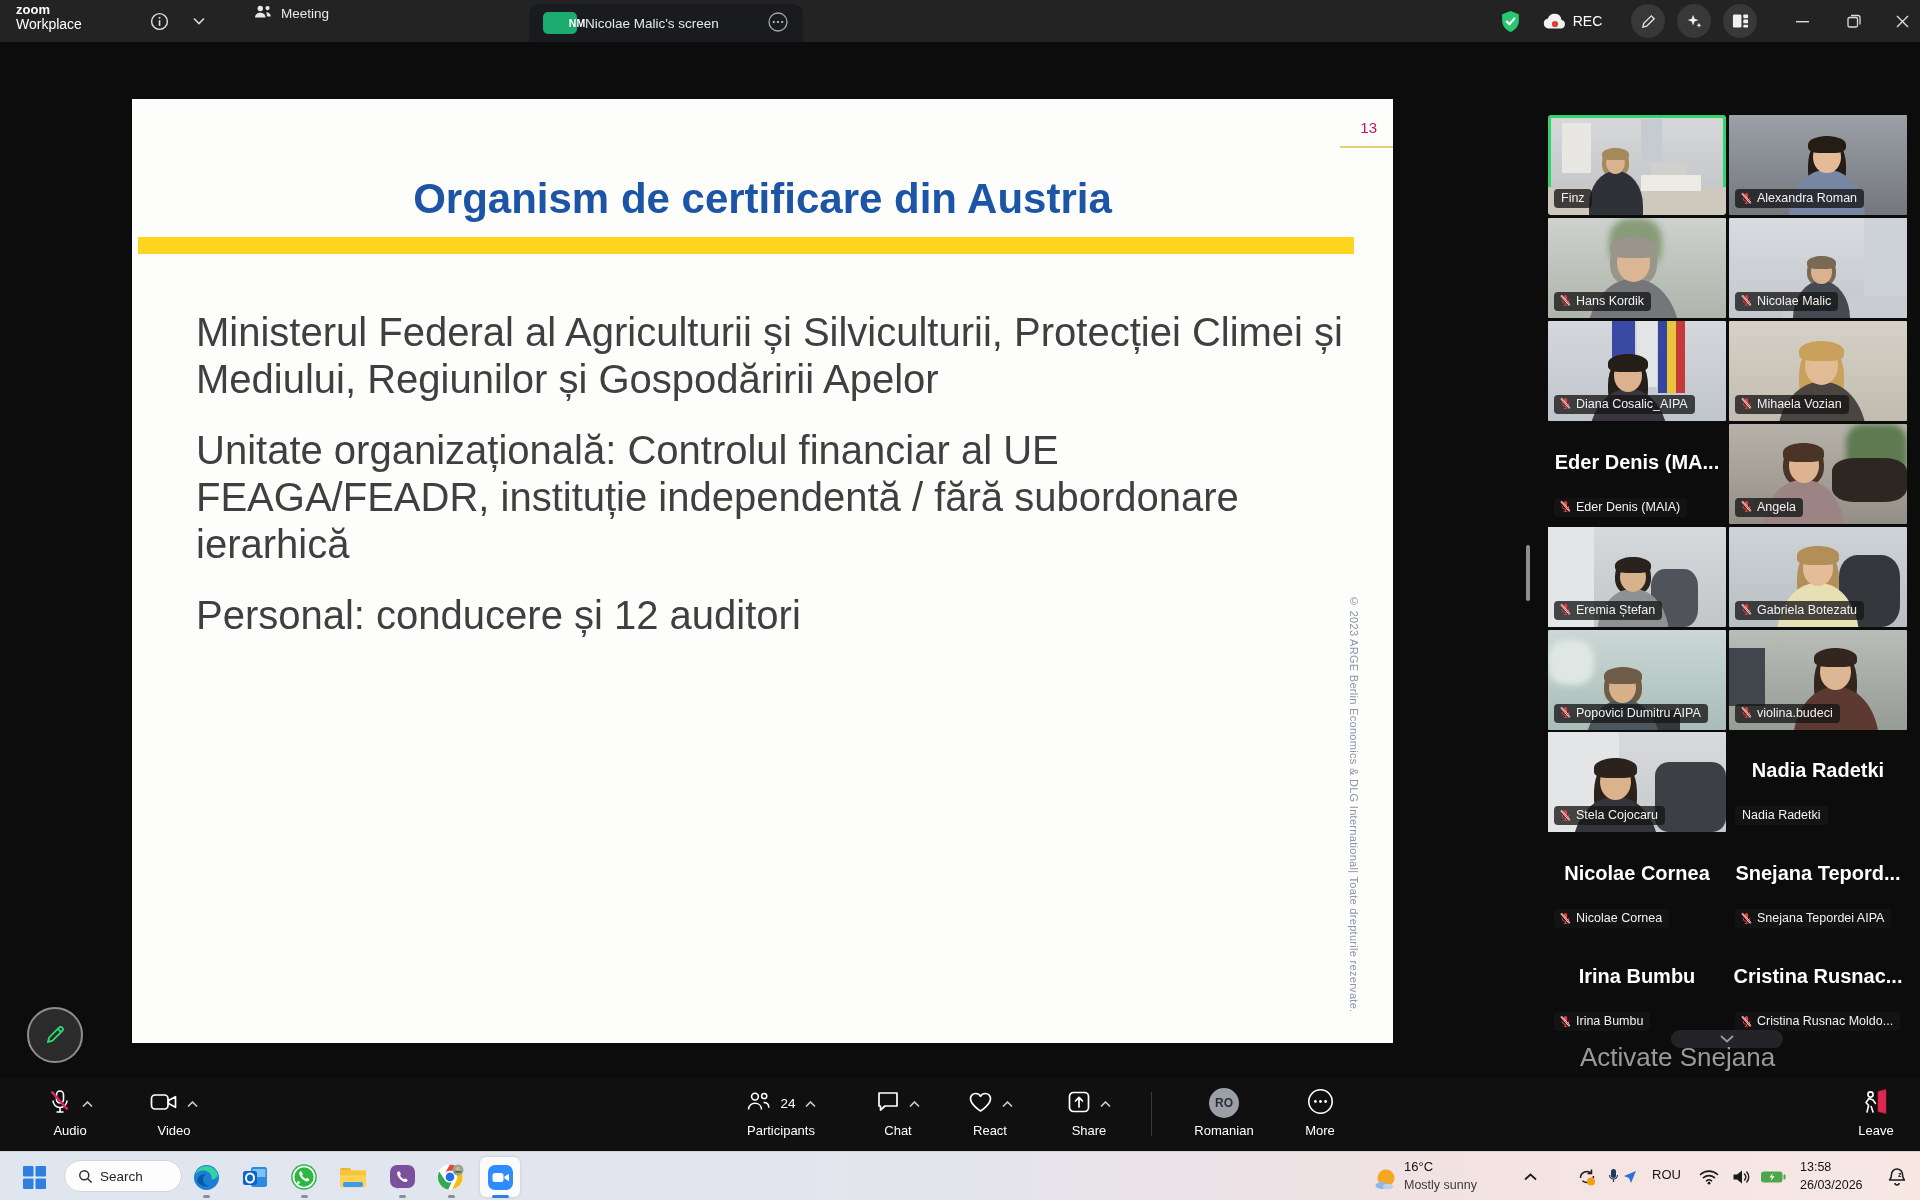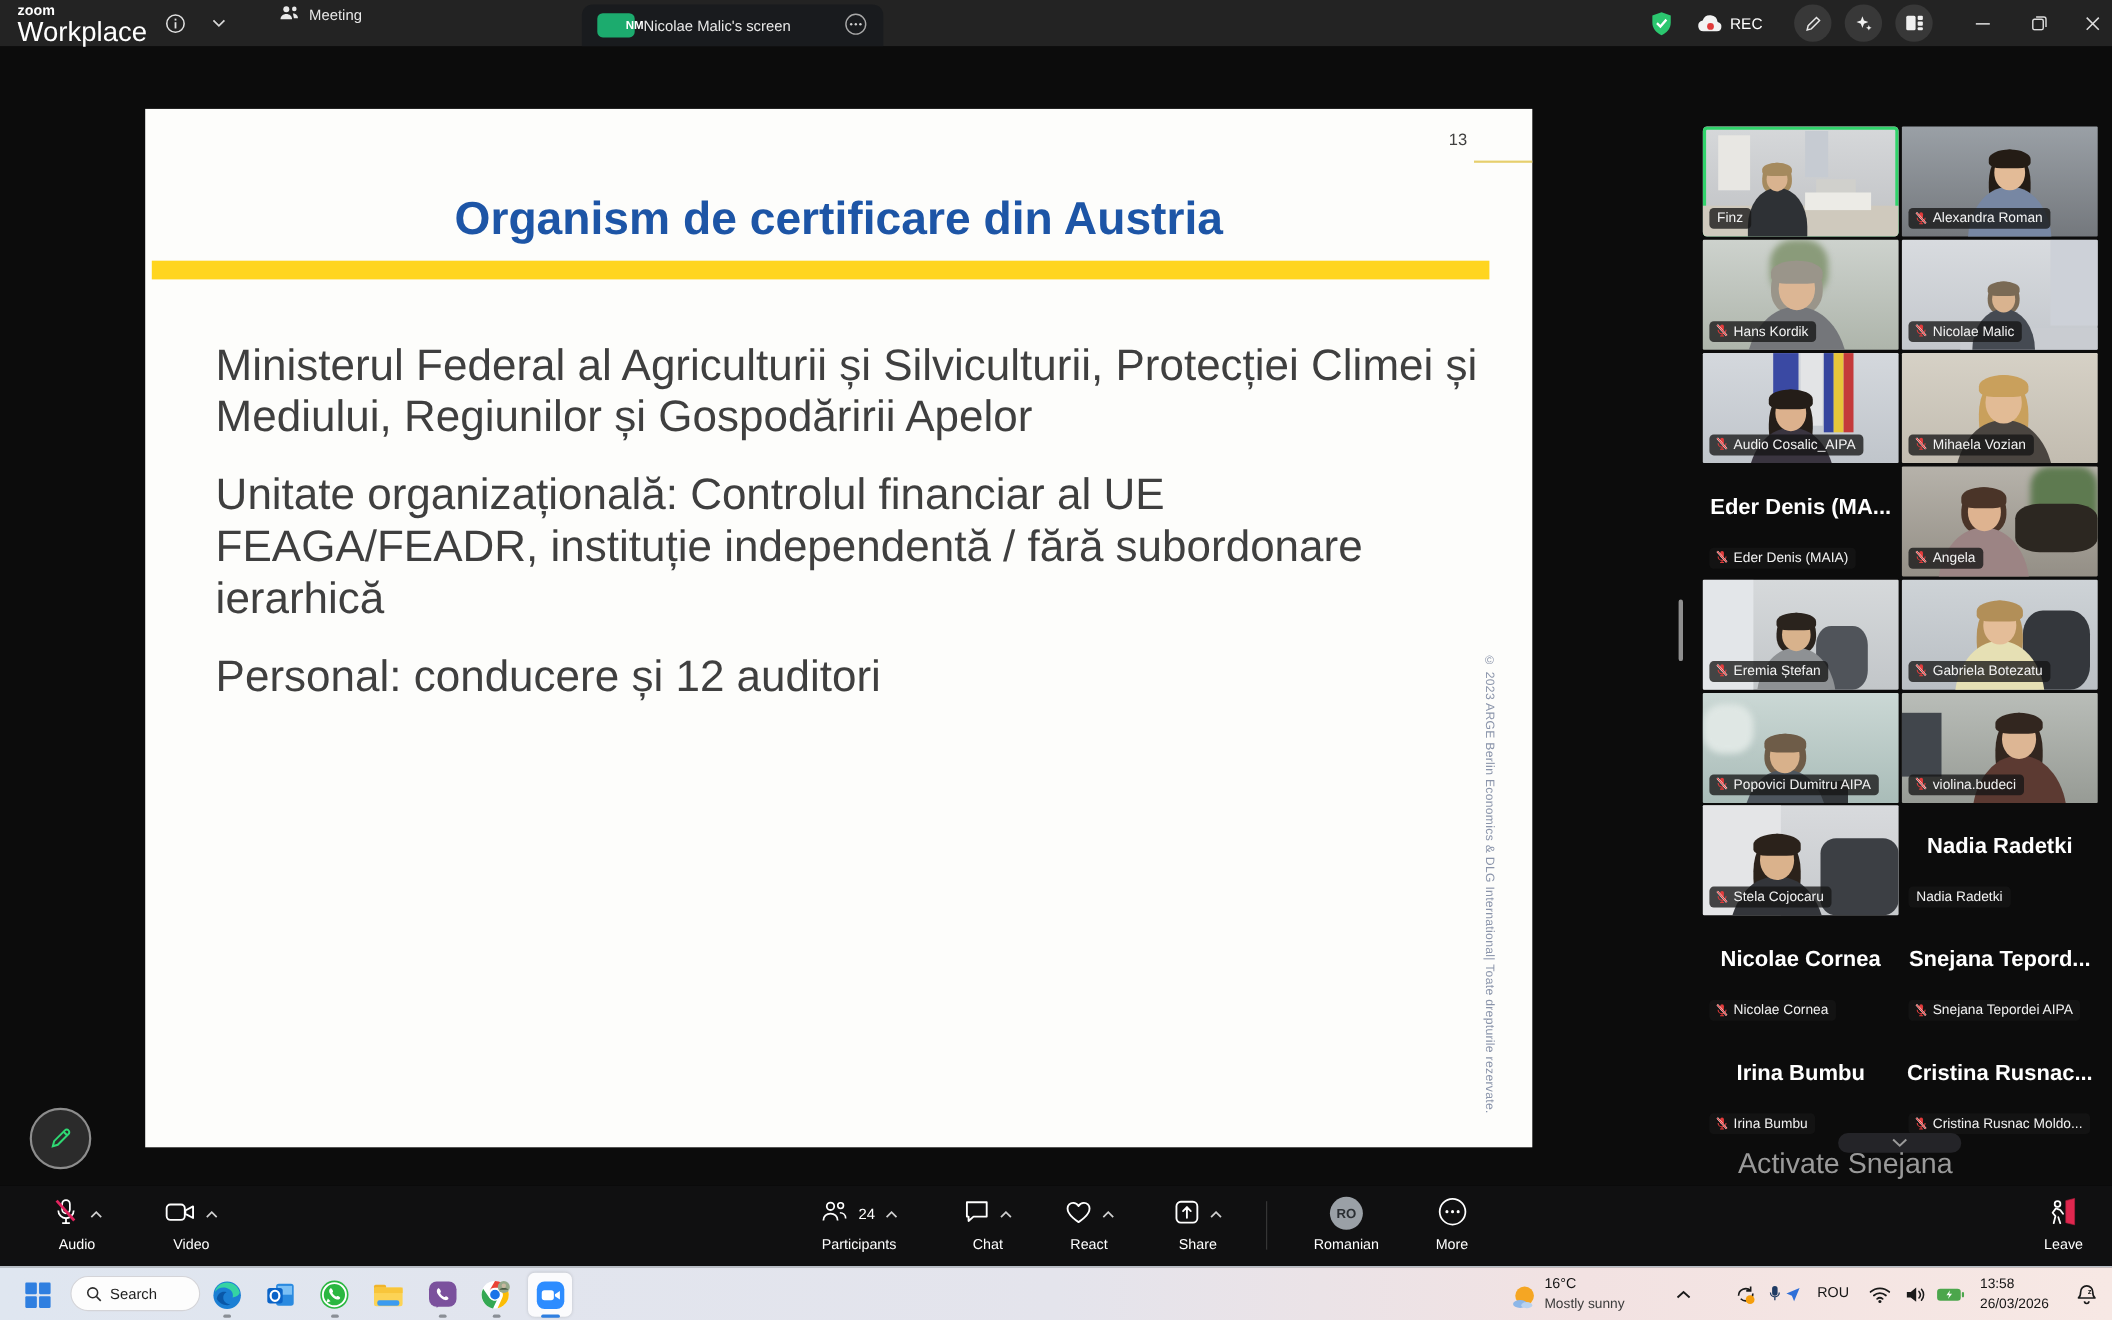--- a/index.html
+++ b/index.html
@@ -4,33 +4,33 @@
 <style>
   * { margin:0; padding:0; box-sizing:border-box; }
   html,body { width:1920px; height:1200px; overflow:hidden; background:#000;
     font-family:"Liberation Sans", sans-serif; }
   body { position:relative; }
 
   
   .titlebar { position:absolute; left:0; top:0; width:1920px; height:42px; background:#232323; z-index:20; }
   .logo { position:absolute; left:16px; top:3px; color:#fff; line-height:1; }
   .logo .l1 { font-size:13px; font-weight:bold; }
-  .logo .l2 { font-size:25px; margin-top:1px; }
+  .logo .l2 { font-size:14px; margin-top:1px; }
   .tb-ic { position:absolute; top:0; height:42px; display:flex; align-items:center; justify-content:center; }
   .tab { position:absolute; top:0; height:27px; display:flex; align-items:center; gap:8px; color:#e8e8e8; font-size:13.5px; }
   .tab.active { background:#191b1e; border-radius:10px 10px 0 0; top:4px; height:38px; padding:0 14px; }
   .nm-avatar { width:22px; height:22px; border-radius:5px; background:#1cab6e; color:#fff; font-size:10.5px; font-weight:bold; display:flex; align-items:center; justify-content:center;padding-left:34px; }
   .circle-btn { width:34px; height:34px; border-radius:50%; background:#383838; display:flex; align-items:center; justify-content:center; }
   .winctl { color:#dcdcdc; font-size:15px; }
 
   
   .main { position:absolute; left:0; top:42px; width:1920px; height:1036px; background:#0c0c0c; }
 
   .slide { position:absolute; left:132px; top:57px; width:1261px; height:944px; background:#fdfdfb; }
-  .page-num { position:absolute; left:1185px; top:20px; width:60px; text-align:left; color:#404040; font-size:15px; }
+  .page-num { position:absolute; left:1185px; top:20px; width:60px; text-align:right; color:#be185d; font-size:15px; }
   .page-rule { position:absolute; left:1208px; top:47px; width:53px; height:2px; background:#e6cf6d; }
   .slide-title { position:absolute; left:0; top:76px; width:100%; text-align:center; color:#1d55a6; font-weight:bold; font-size:42px; }
   .accent-bar { position:absolute; left:6px; top:138px; width:1216px; height:17px; background:#ffd51f; }
   .slide-body { position:absolute; left:64px; top:210px; width:1165px; color:#3f3f3f; font-size:40px; line-height:47px; }
   .slide-body p { margin-bottom:24px; }
   .copyright { position:absolute; left:1216px; top:496px; height:430px; writing-mode:vertical-rl; font-size:11px; color:#8a94aa; letter-spacing:.3px; }
 
   .pen-fab { position:absolute; left:27px; top:965px; width:56px; height:56px; border-radius:50%; background:#2b2b2b; border:2px solid #8d8d8d; display:flex; align-items:center; justify-content:center; }
   .vscroll { position:absolute; left:1526px; top:503px; width:4px; height:56px; background:#8f8f8f; border-radius:2px; }
 
@@ -269,21 +269,21 @@
         <div style="position: absolute; left: 40.5px; top: 68.5px; width: 79.2px; height: 68.2px; background: rgb(58, 53, 64); border-radius: 48% 48% 8% 8% / 75% 75% 8% 8%;"></div>
         <div style="position: absolute; left: 65.8px; top: 38.5px; width: 28.6px; height: 33px; background: rgb(220, 177, 141); border-radius: 50%;"></div>
         <div style="position: absolute; left: 60.3px; top: 33px; width: 39.6px; height: 18.15px; background: rgb(36, 29, 24); border-radius: 50% 50% 30% 30%;"></div>
         <div class="chip">
           <svg width="13" height="13" viewBox="0 0 16 16">
             <rect x="5.9" y="1.2" width="4.2" height="7.2" rx="2.1" fill="#e23b3b"></rect>
             <path d="M3.6 7.2a4.4 4.4 0 0 0 8.8 0M8 11.6V14M5.8 14h4.4" fill="none" stroke="#e23b3b" stroke-width="1.2"></path>
             <path d="M2.6 1.6l10.6 12" stroke="#fff" stroke-width="2.2"></path>
             <path d="M2.6 1.6l10.6 12" stroke="#e23b3b" stroke-width="1.2"></path>
           </svg>
-          <span>Audio Cosalic_AIPA</span>
+          <span>Diana Cosalic_AIPA</span>
         </div>
       </div>
       <div class="ptile video" style="left: 181px; top: 205.8px; background: linear-gradient(rgb(214, 209, 198), rgb(194, 188, 176));">
         <div style="position: absolute; left: 70.06px; top: 20px; width: 45px; height: 71.25px; background: rgb(201, 160, 92); border-radius: 50% 50% 42% 42%;"></div>
         <div style="position: absolute; left: 47.56px; top: 60.75px; width: 90px; height: 77.5px; background: rgb(74, 69, 64); border-radius: 48% 48% 8% 8% / 75% 75% 8% 8%;"></div>
         <div style="position: absolute; left: 76.31px; top: 26.25px; width: 32.5px; height: 37.5px; background: rgb(226, 187, 149); border-radius: 50%;"></div>
         <div style="position: absolute; left: 70.06px; top: 20px; width: 45px; height: 20.625px; background: rgb(201, 160, 92); border-radius: 50% 50% 30% 30%;"></div>
         <div class="chip">
           <svg width="13" height="13" viewBox="0 0 16 16">
             <rect x="5.9" y="1.2" width="4.2" height="7.2" rx="2.1" fill="#e23b3b"></rect>

